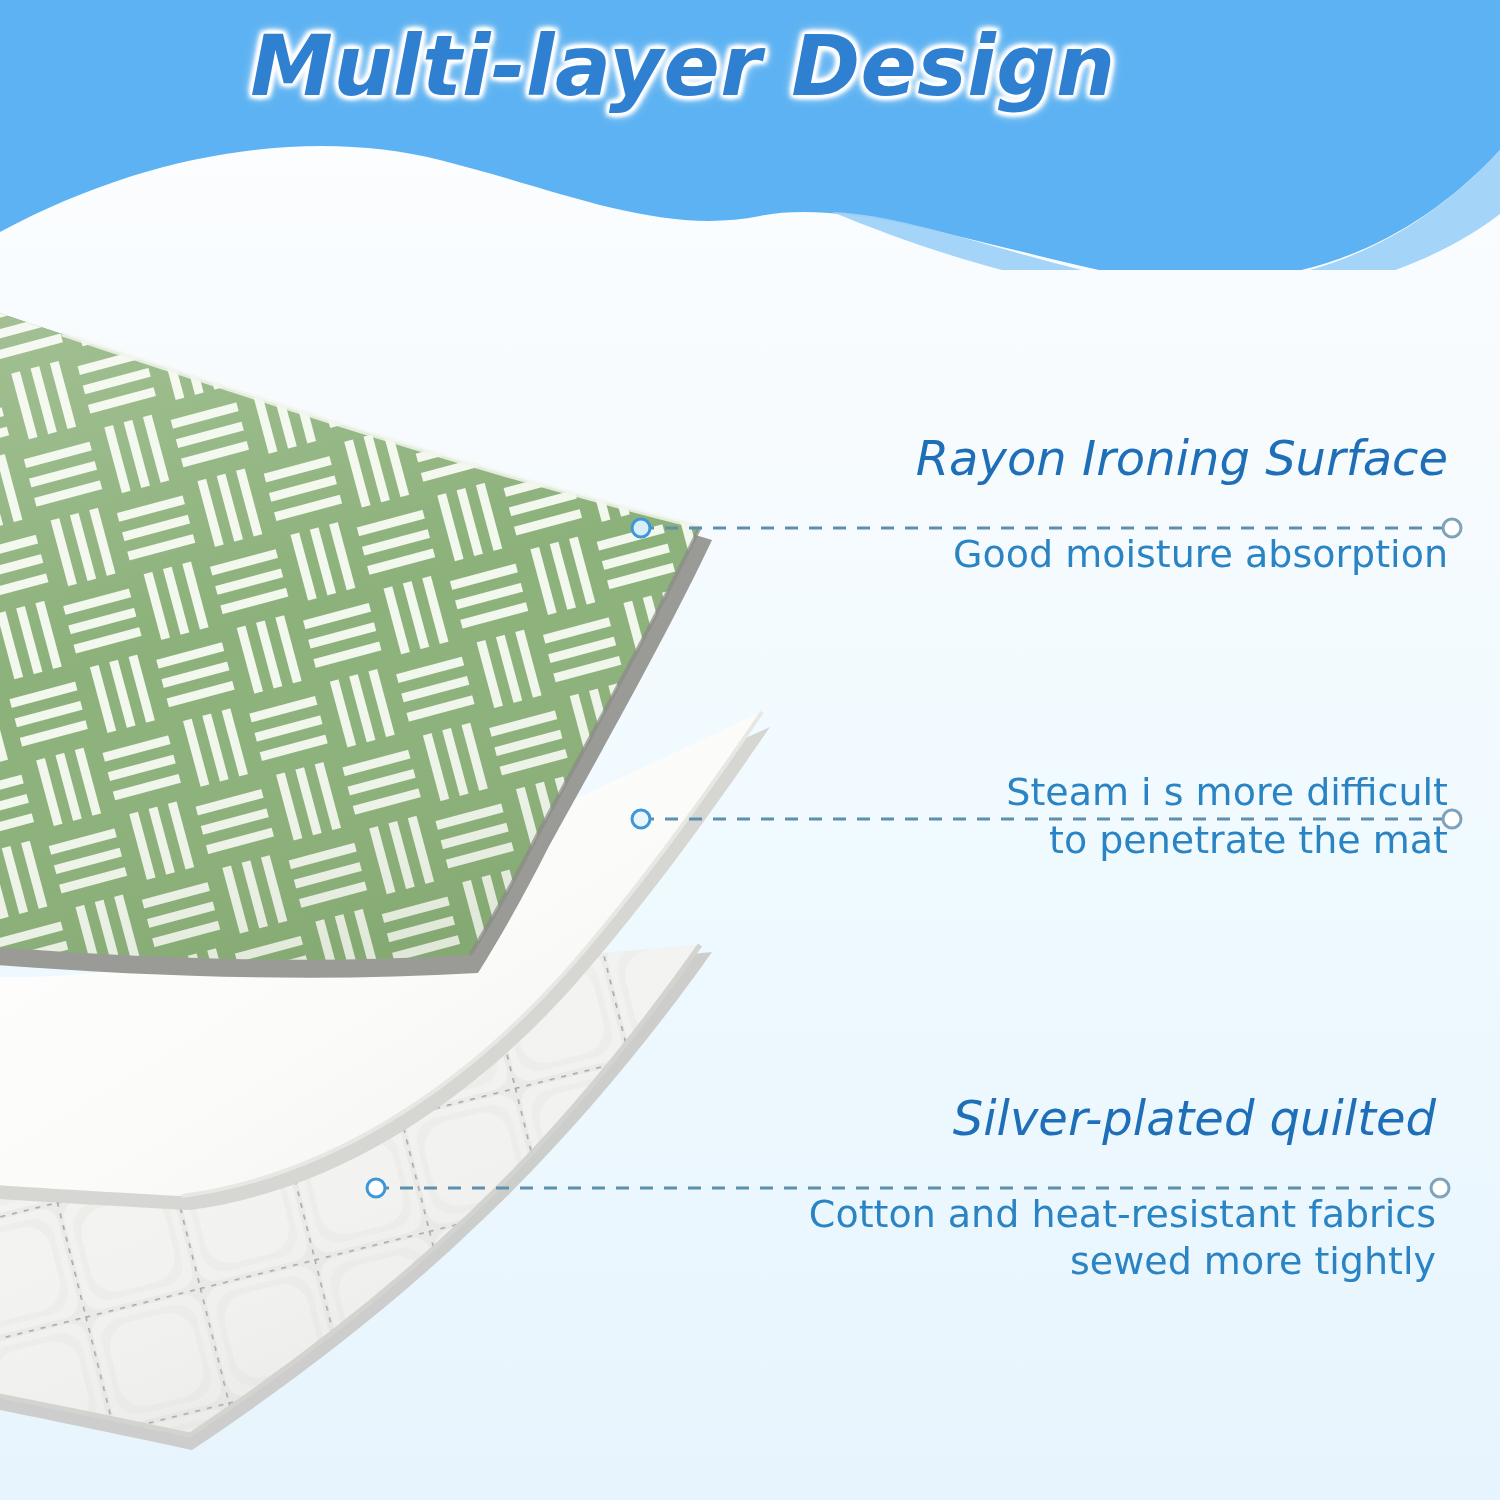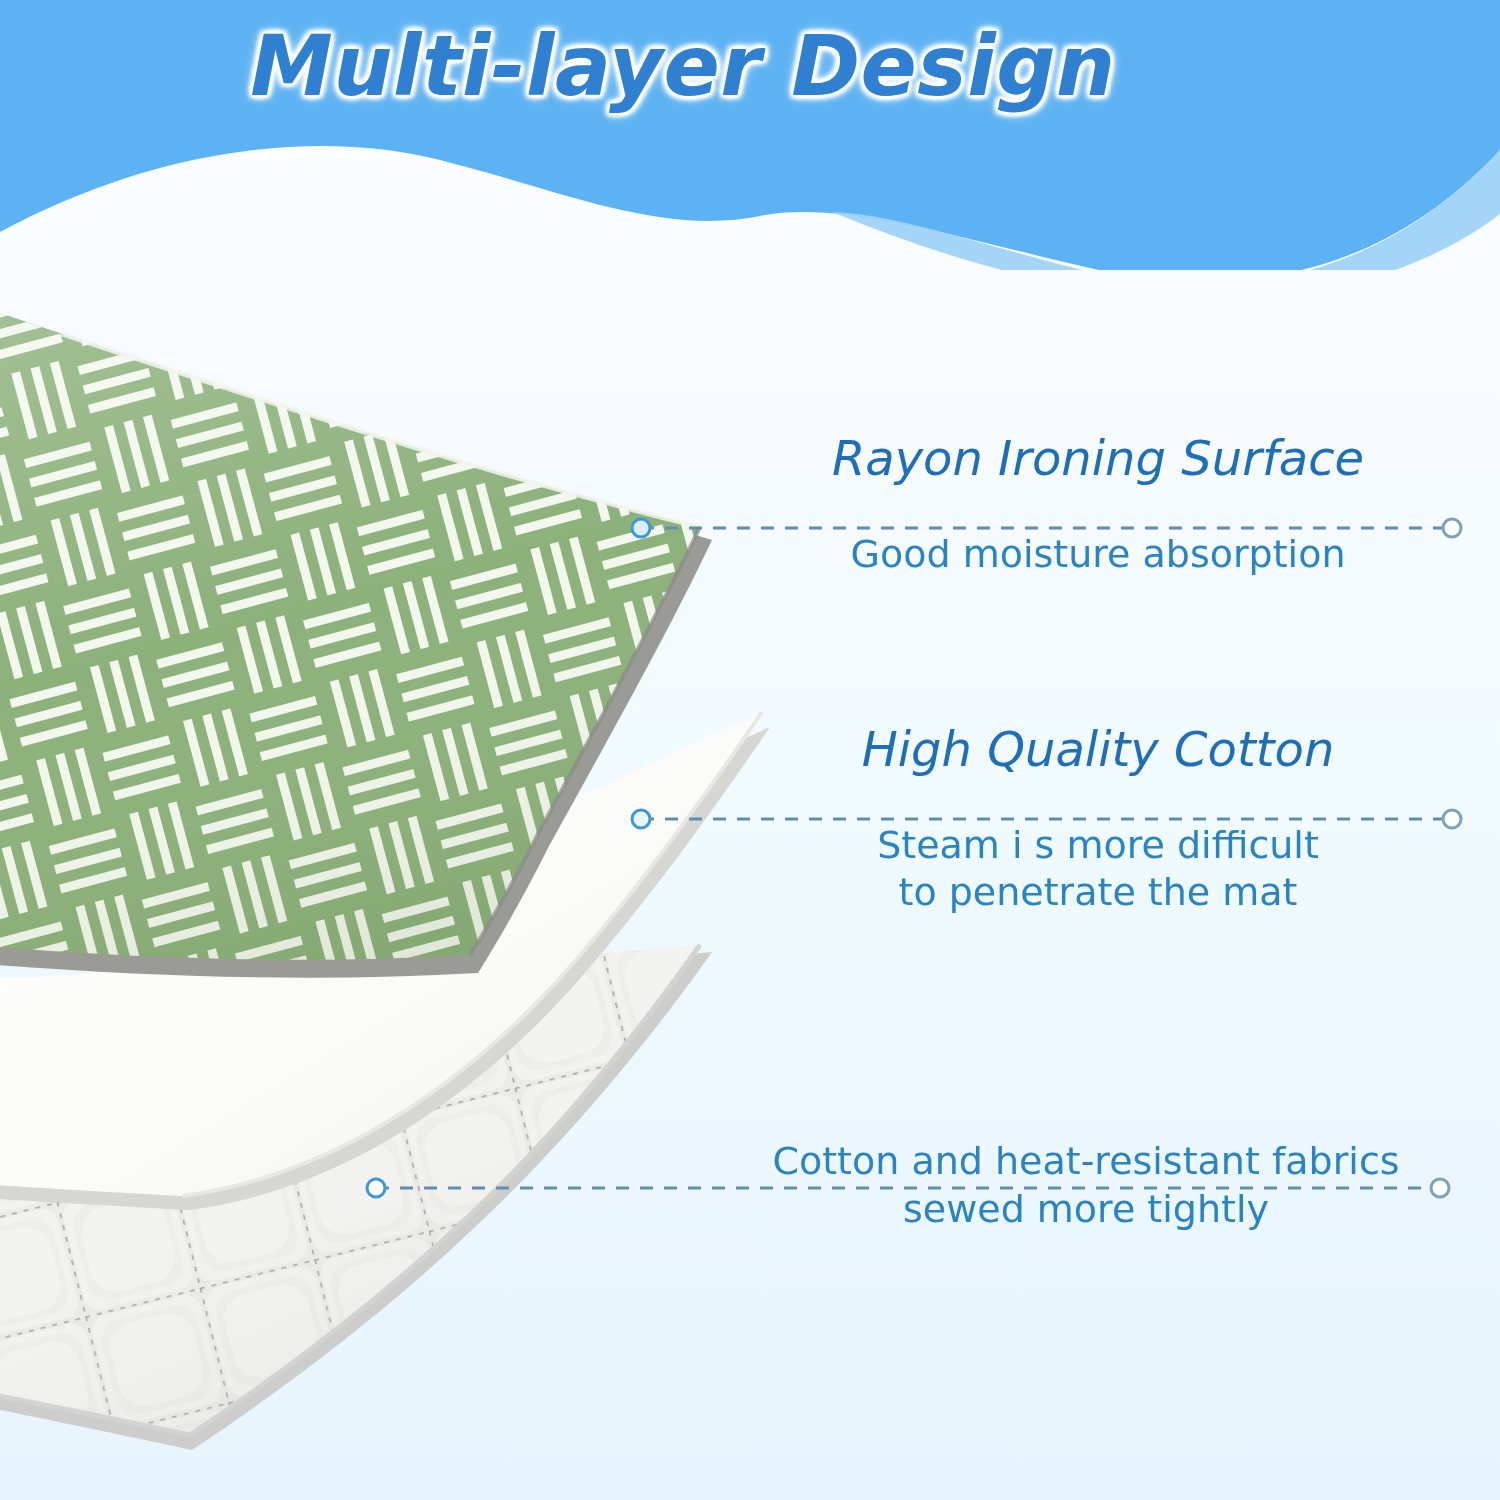--- a/index.html
+++ b/index.html
@@ -57,21 +57,21 @@
     position: absolute;
     left: 0; top: 0;
     width: 1500px; height: 1500px;
     z-index: 2;
   }
 
   
   .callout {
     position: absolute;
     z-index: 9;
-    text-align: center;
+    text-align: right;
     width: 700px;
   }
   .callout .c-title {
     font-family: "DejaVu Sans", sans-serif;
     font-style: italic;
     font-size: 48px;
     font-weight: normal;
     color: #1e6fb8;
     line-height: 1.1;
     white-space: nowrap;
@@ -271,27 +271,27 @@
     </g>
   </svg>
 
   <div class="callout" style="left:748px; top:432px; width:700px;">
     <div class="c-title">Rayon Ironing Surface</div>
     <div style="height:30px"></div>
     <div class="c-sub">Good moisture absorption</div>
   </div>
 
   <div class="callout" style="left:748px; top:723px; width:700px;">
-    <div class="c-title">High Quality Cotton</div>
     <div style="height:30px"></div>
     <div class="c-sub">Steam i s more difficult
 to penetrate the mat</div>
   </div>
 
   <div class="callout" style="left:736px; top:1092px; width:700px;">
+    <div class="c-title">Silver-plated quilted</div>
     <div style="height:30px"></div>
     <div class="c-sub">Cotton and heat-resistant fabrics
 sewed more tightly</div>
   </div>
 
   <div class="header-band">
     <svg class="header-svg" width="1500" height="270" viewBox="0 0 1500 270">
 
       <path d="M0,0 H1500 V150
                C1380,280 1230,300 1090,268

